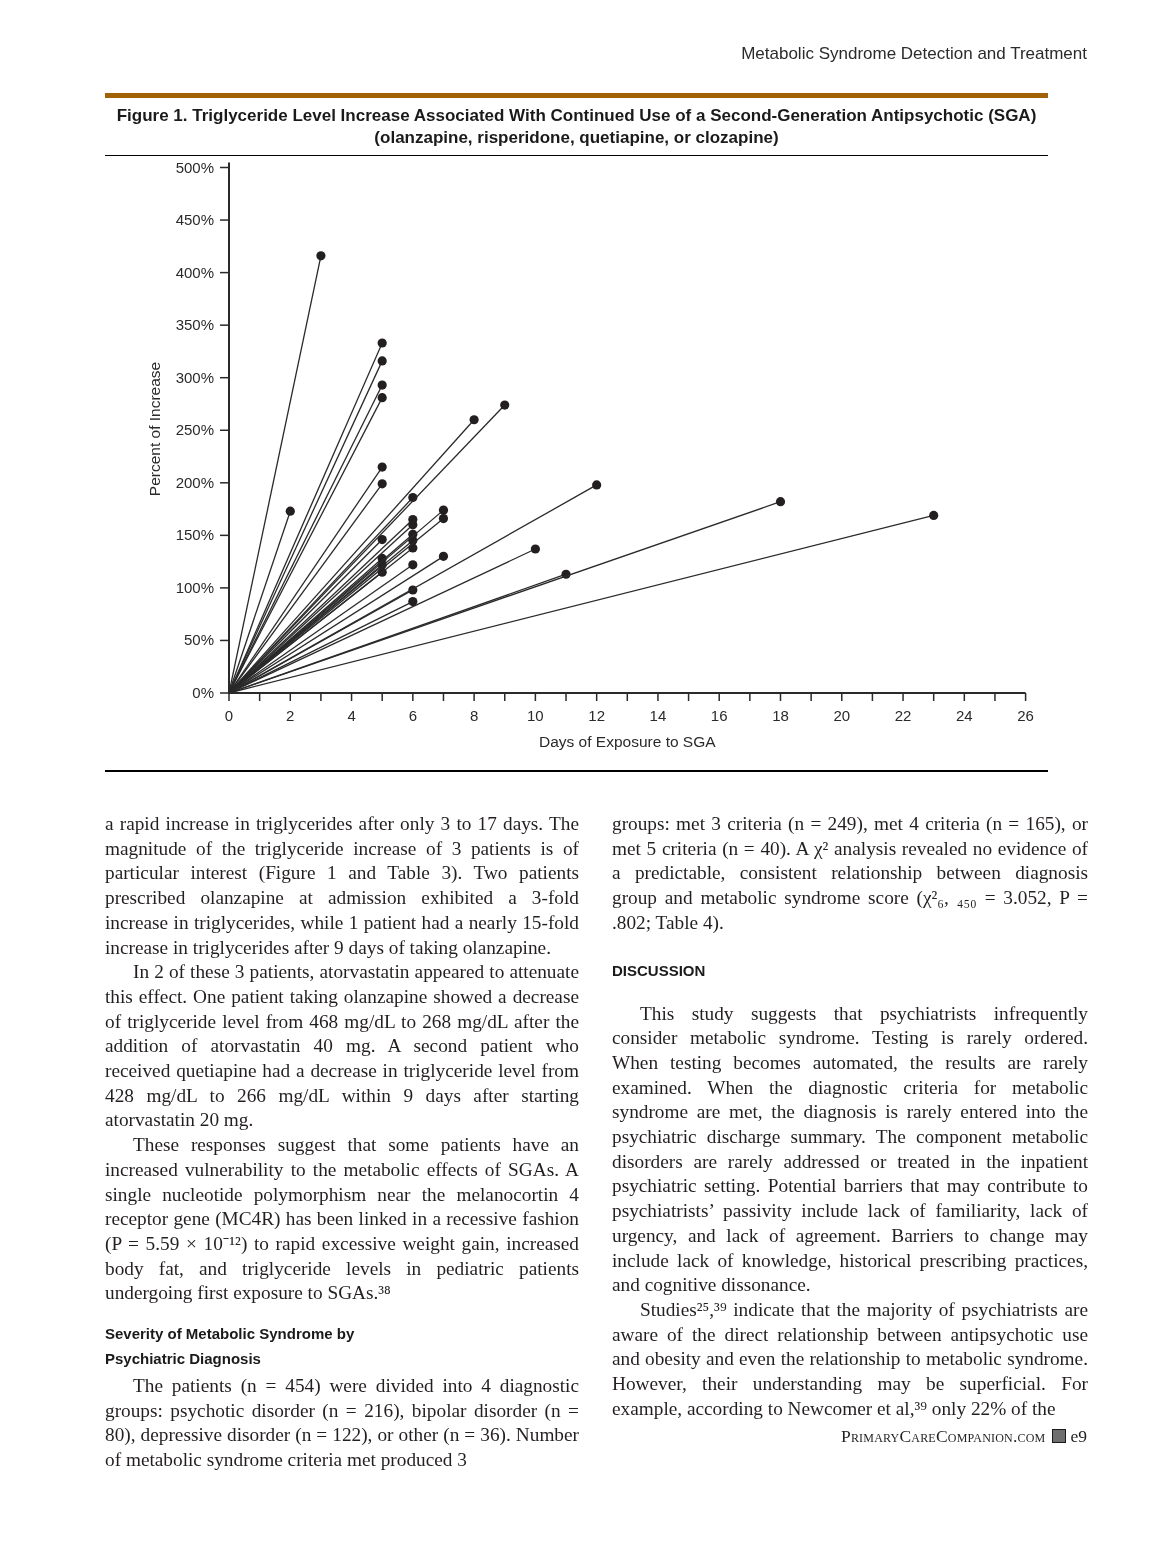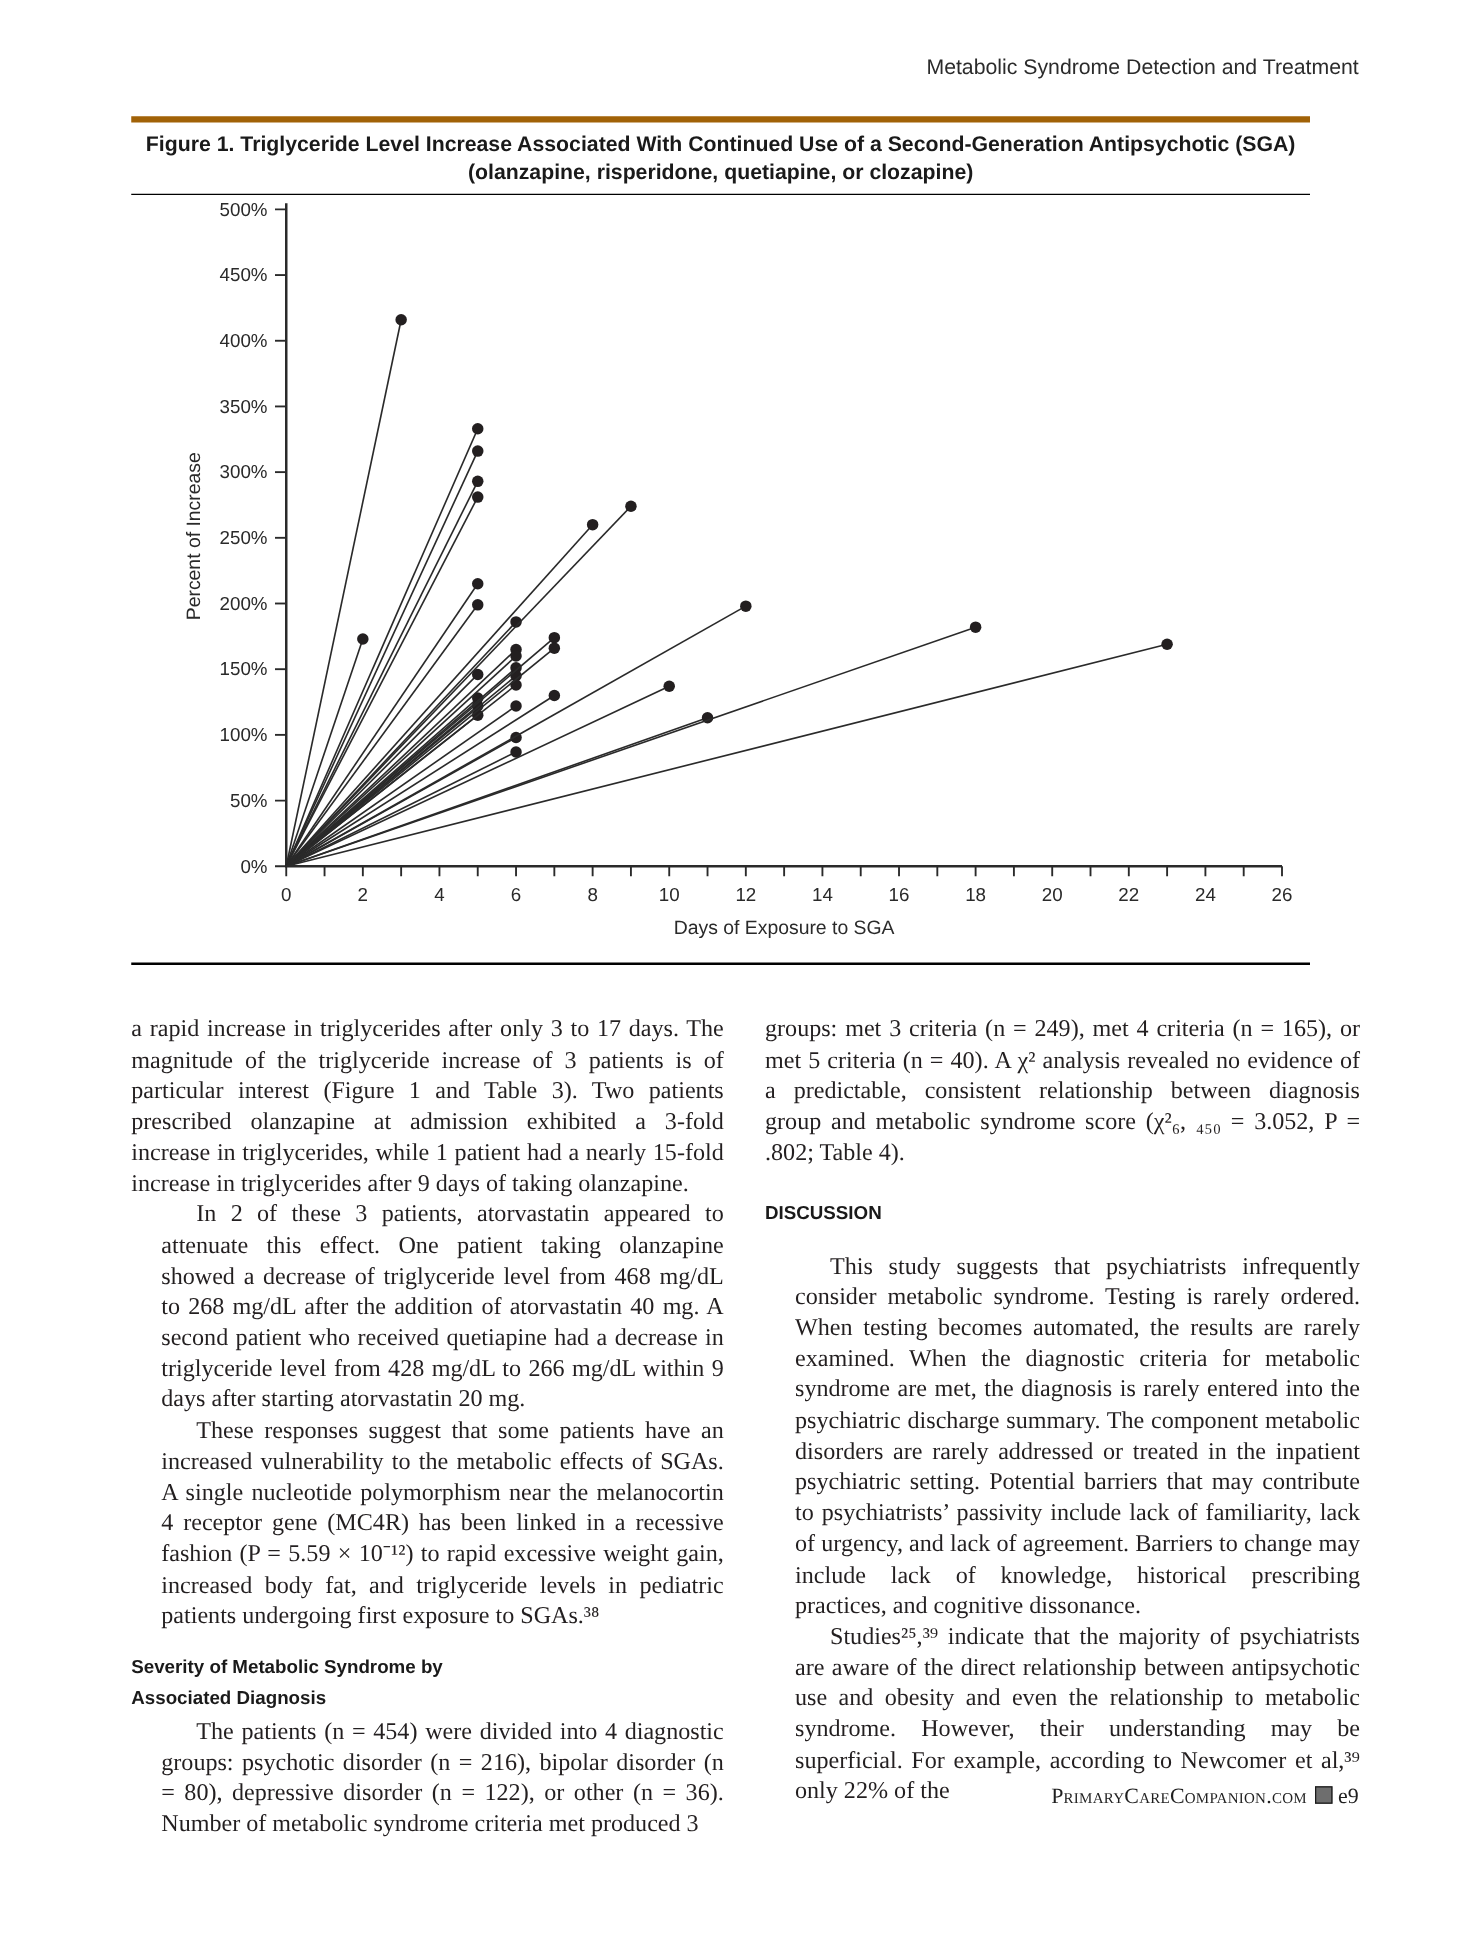--- a/index.html
+++ b/index.html
@@ -25,21 +25,21 @@
   #chart-wrap{width:943px;height:614px;}
   svg text{font-family:"Liberation Sans",sans-serif;fill:#2a2a2a;}
   .tick-label{font-size:15px;}
   .axis-title{font-size:15.5px;}
 
   .col{position:absolute;top:812px;width:474px;font-size:19.3px;
        line-height:24.7px;text-align:justify;}
   #col-left{left:105px;}
   #col-right{left:612px;width:476px;}
   .col p{margin:0;}
-  .col p.ind{text-indent:28px;margin-left:24px;}
+  .col p.ind{text-indent:28px;}
   .subhead{
     font-family:"Liberation Sans",sans-serif;font-weight:bold;
     font-size:15px;line-height:25px;text-align:left;color:#1a1a1a;
   }
   #discussion-heading{margin:22px 0 19px 0;}
   #severity-heading{margin:15px 0 3px 0;}
   #familiarity-heading{margin:16px 0 2px 0;}
 
   #footer-left{
     position:absolute;left:105px;top:1564px;
@@ -201,21 +201,21 @@
         </svg>
     </div>
   </div>
 
   <div id="col-left" class="col">
     <p>a rapid increase in triglycerides after only 3 to 17 days. The magnitude of the triglyceride increase of 3 patients is of particular interest (Figure 1 and Table 3). Two patients prescribed olanzapine at admission exhibited a 3-fold increase in triglycerides, while 1 patient had a nearly 15-fold increase in triglycerides after 9 days of taking olanzapine.</p>
     <p class="ind">In 2 of these 3 patients, atorvastatin appeared to attenuate this effect. One patient taking olanzapine showed a decrease of triglyceride level from 468 mg/dL to 268 mg/dL after the addition of atorvastatin 40 mg. A second patient who received quetiapine had a decrease in triglyceride level from 428 mg/dL to 266 mg/dL within 9 days after starting atorvastatin 20 mg.</p>
     <p class="ind">These responses suggest that some patients have an increased vulnerability to the metabolic effects of SGAs. A single nucleotide polymorphism near the melanocortin 4 receptor gene (MC4R) has been linked in a recessive fashion (P = 5.59 × 10⁻¹²) to rapid excessive weight gain, increased body fat, and triglyceride levels in pediatric patients undergoing first exposure to SGAs.³⁸</p>
     <div id="severity-heading" class="subhead">
       <div>Severity of Metabolic Syndrome by</div>
-      <div>Associated Diagnosis</div>
+      <div>Psychiatric Diagnosis</div>
     </div>
     <p class="ind">The patients (n = 454) were divided into 4 diagnostic groups: psychotic disorder (n = 216), bipolar disorder (n = 80), depressive disorder (n = 122), or other (n = 36). Number of metabolic syndrome criteria met produced 3</p>
   </div>
 
   <div id="col-right" class="col">
     <p>groups: met 3 criteria (n = 249), met 4 criteria (n = 165), or met 5 criteria (n = 40). A χ² analysis revealed no evidence of a predictable, consistent relationship between diagnosis group and metabolic syndrome score (χ²₆, ₄₅₀ = 3.052, P = .802; Table 4).</p>
     <div id="discussion-heading" class="subhead">DISCUSSION</div>
     <p class="ind">This study suggests that psychiatrists infrequently consider metabolic syndrome. Testing is rarely ordered. When testing becomes automated, the results are rarely examined. When the diagnostic criteria for metabolic syndrome are met, the diagnosis is rarely entered into the psychiatric discharge summary. The component metabolic disorders are rarely addressed or treated in the inpatient psychiatric setting. Potential barriers that may contribute to psychiatrists’ passivity include lack of familiarity, lack of urgency, and lack of agreement. Barriers to change may include lack of knowledge, historical prescribing practices, and cognitive dissonance.</p>
     <p class="ind">Studies²⁵,³⁹ indicate that the majority of psychiatrists are aware of the direct relationship between antipsychotic use and obesity and even the relationship to metabolic syndrome. However, their understanding may be superficial. For example, according to Newcomer et al,³⁹ only 22% of the</p>
   </div>

